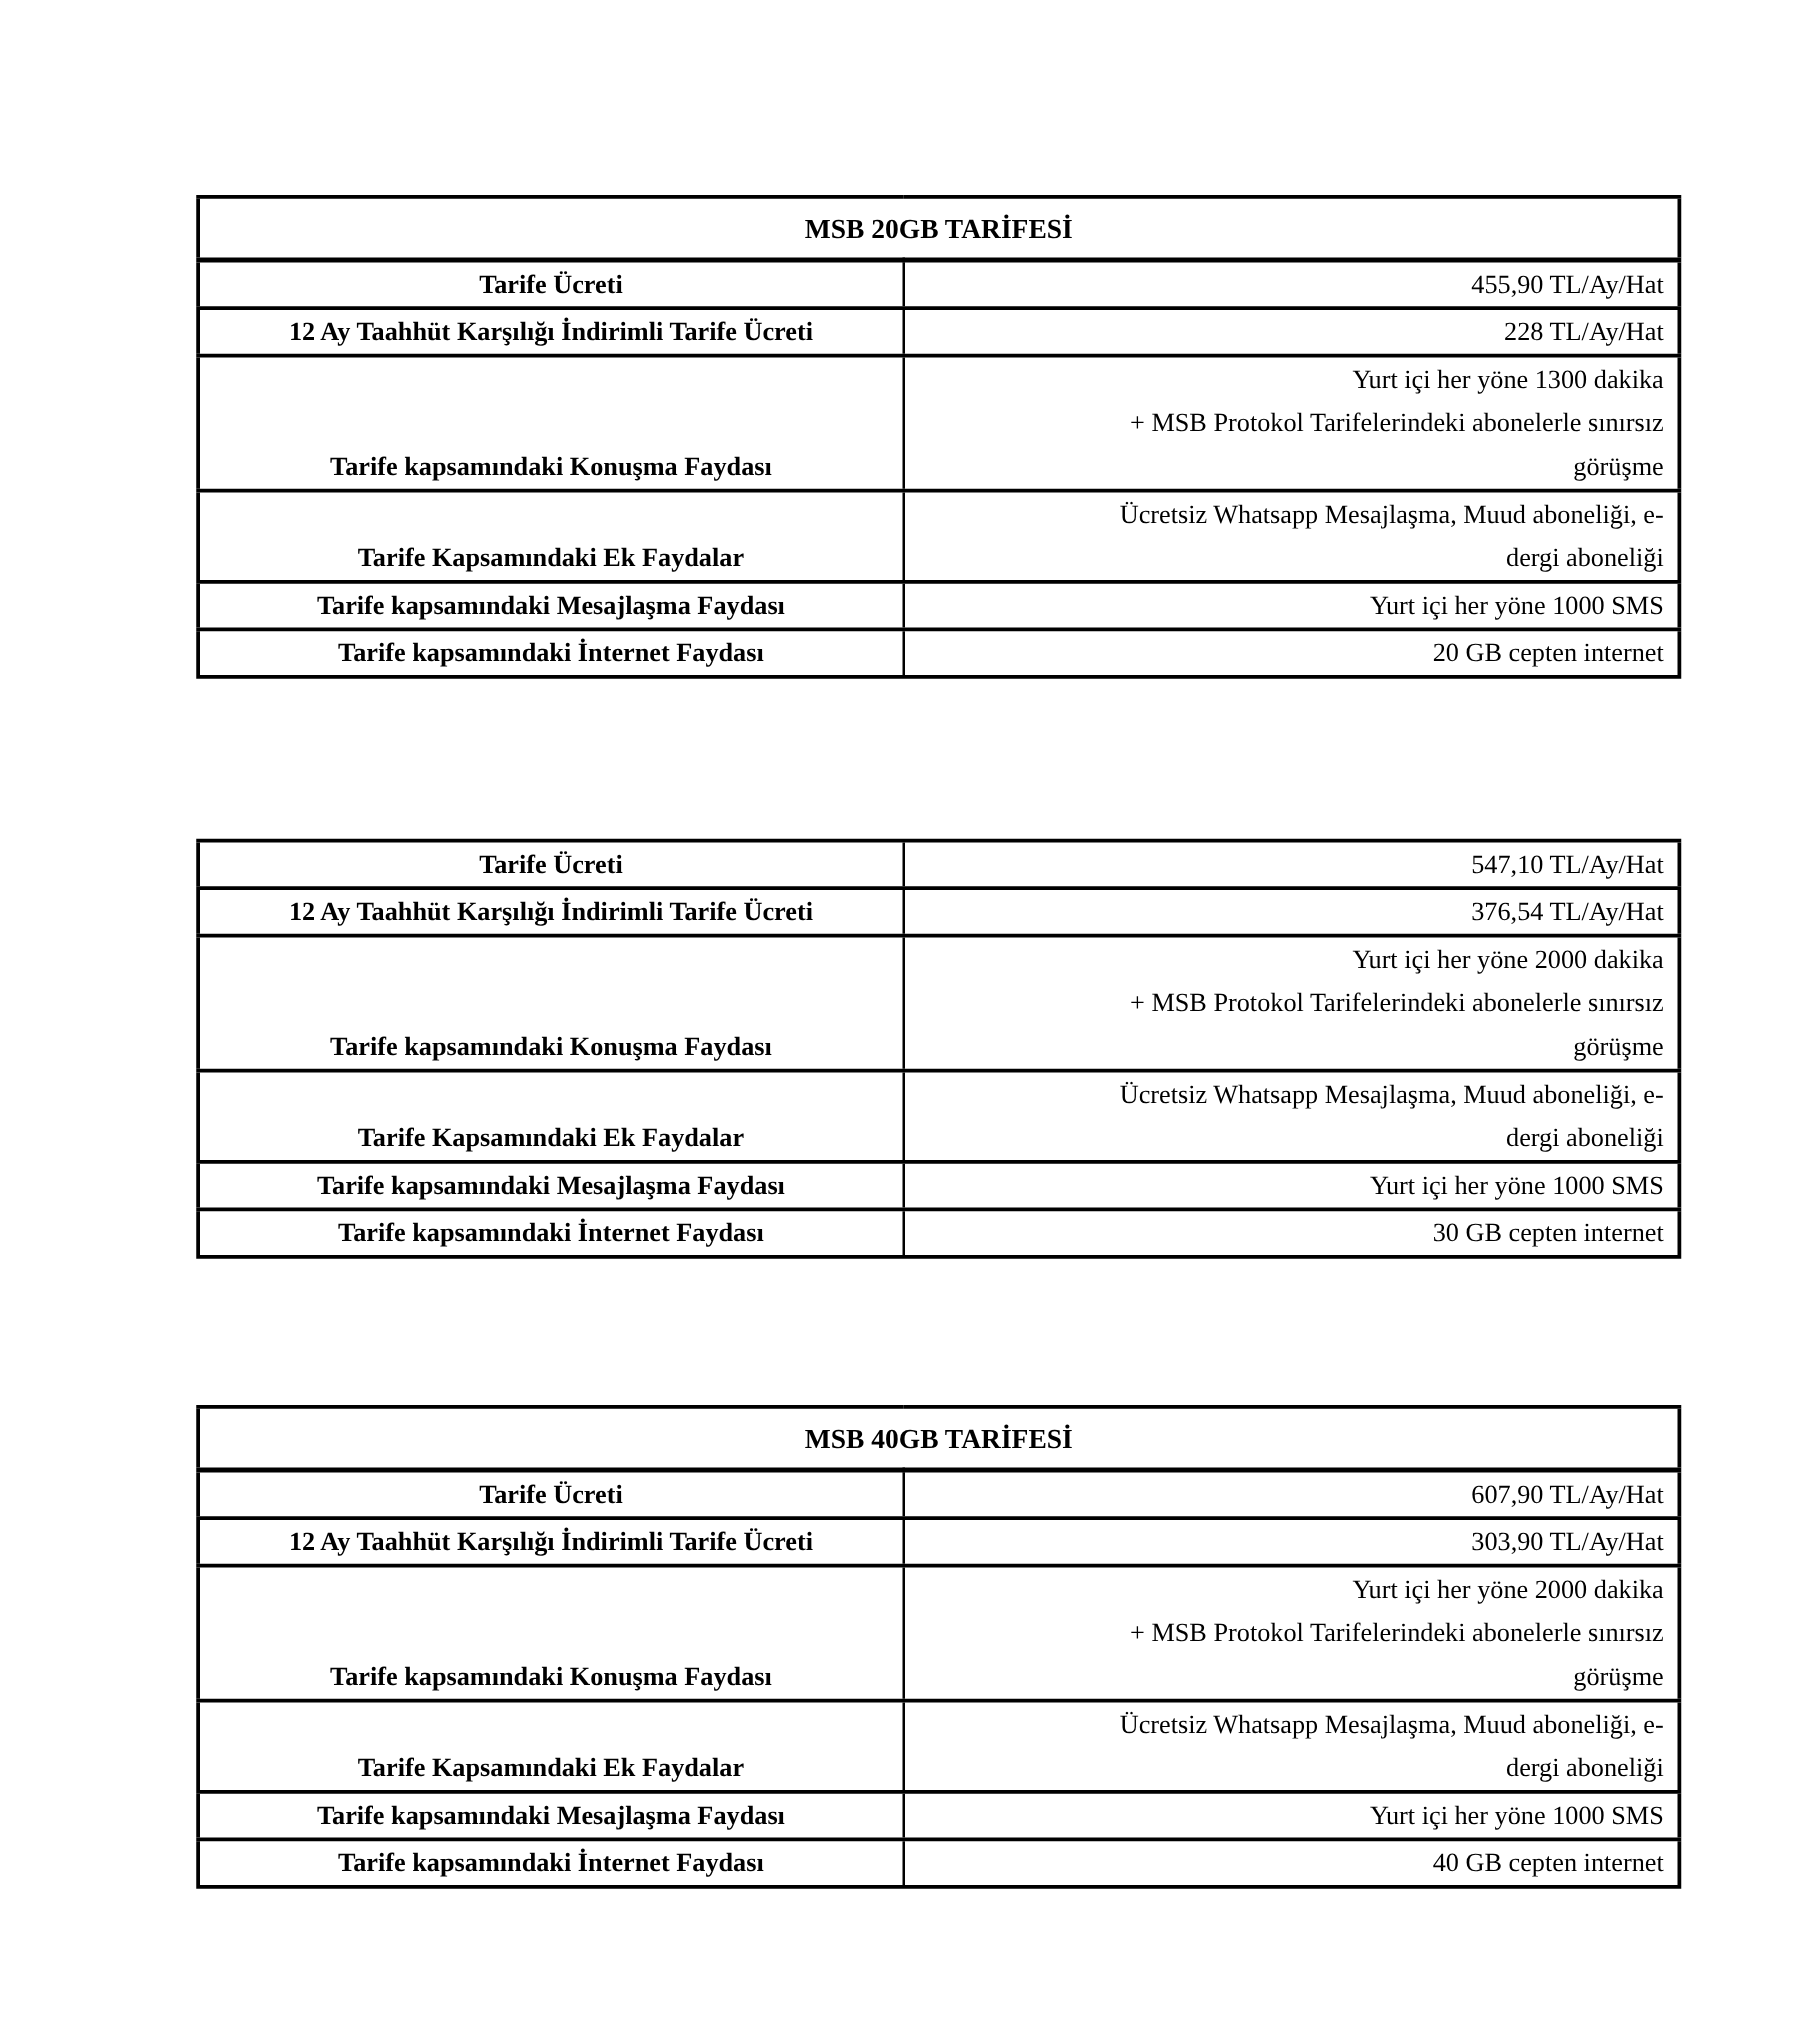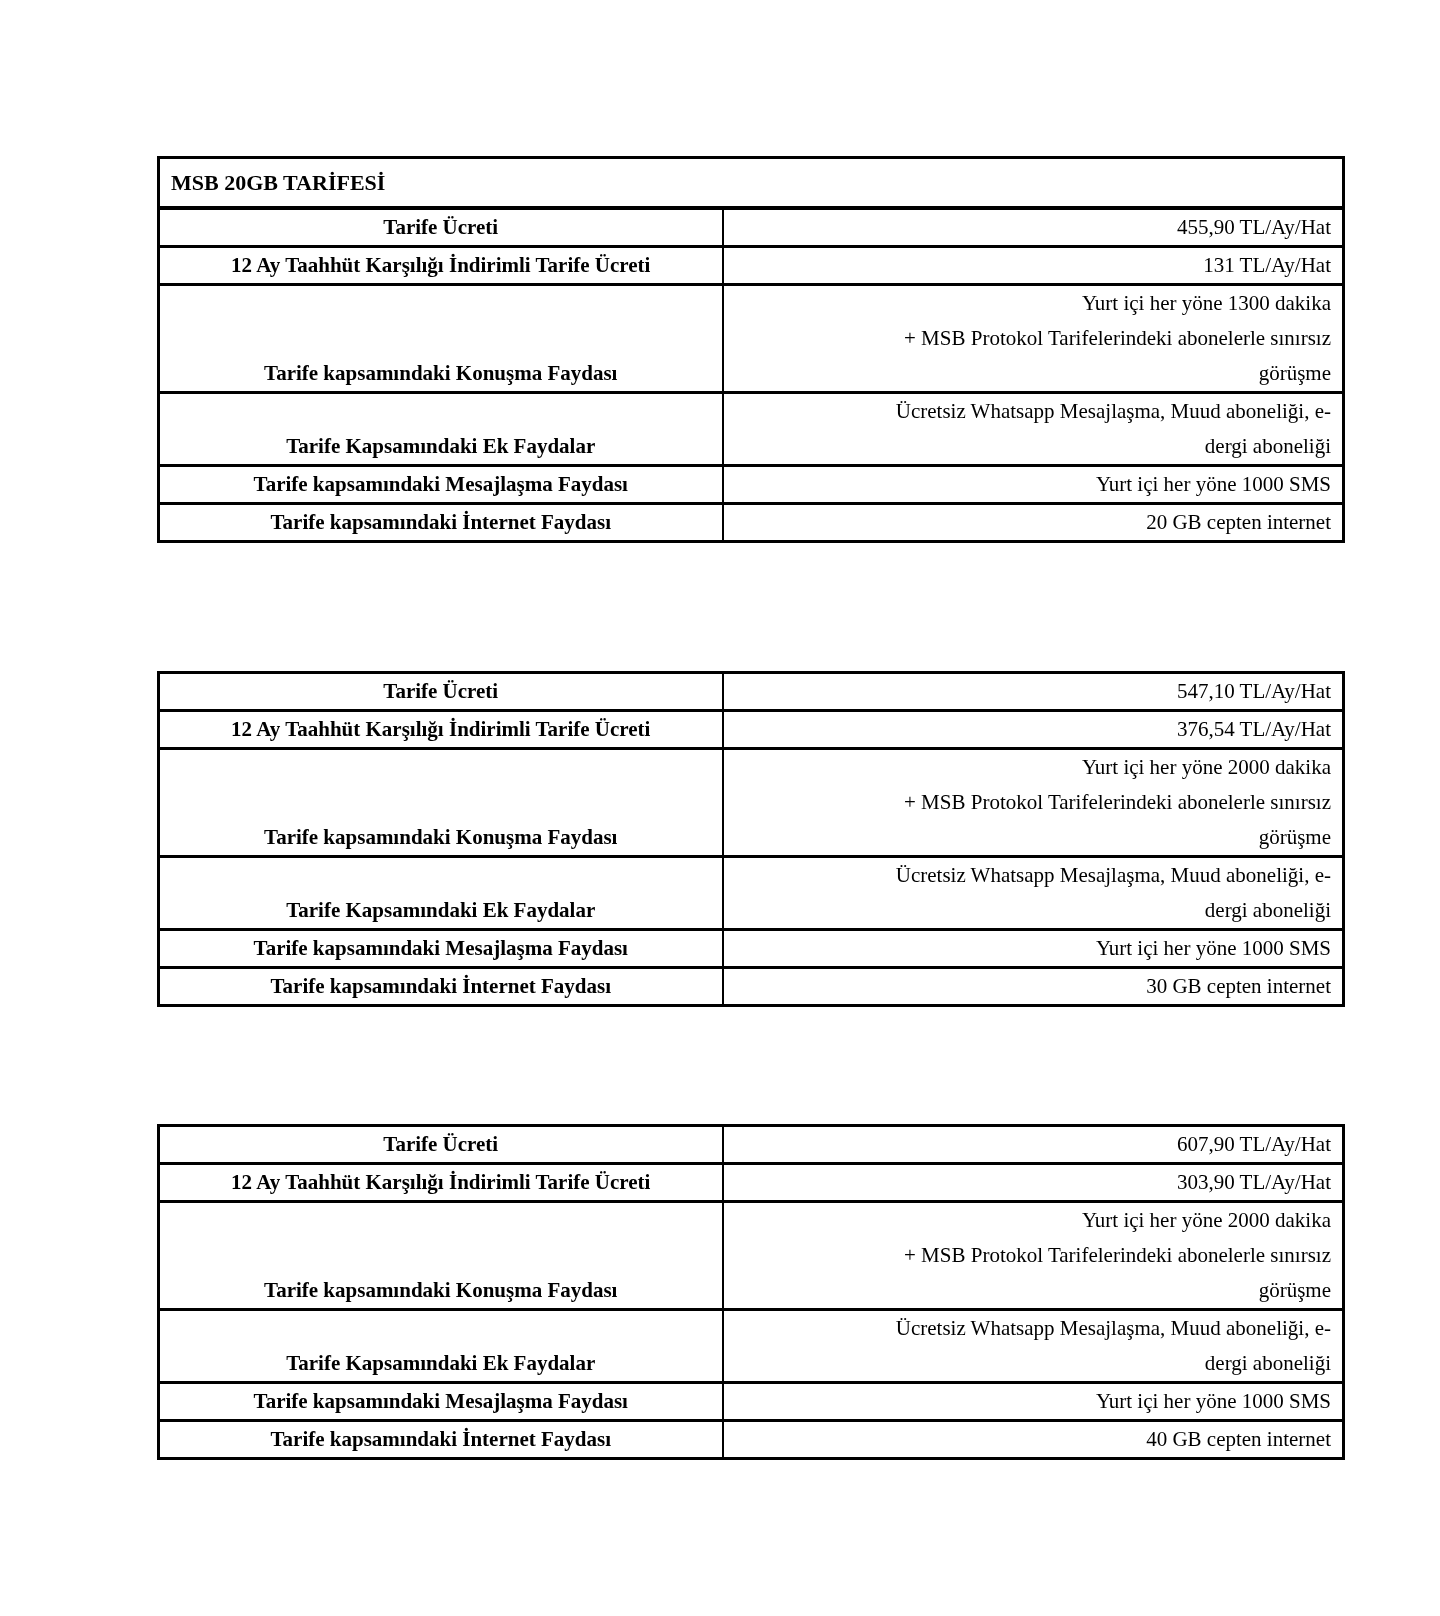--- a/index.html
+++ b/index.html
@@ -33,20 +33,21 @@
     border: 3px solid #000000;
     border-left-width: 2px;
     border-right-width: 2px;
     padding: 0 11px;
     font-size: 21px;
     line-height: 35px;
     vertical-align: bottom;
     overflow: hidden;
   }
   td.title {
+    text-align: center;
     font-weight: bold;
     font-size: 22px;
     padding: 6px 11px;
     vertical-align: middle;
     border-bottom-width: 4px;
   }
   td.label {
     font-weight: bold;
     text-align: center;
   }
@@ -69,21 +70,21 @@
     <tbody>
       <tr>
         <td colspan="2" class="title">MSB 20GB TARİFESİ</td>
       </tr>
       <tr>
         <td class="label">Tarife Ücreti</td>
         <td class="value">455,90 TL/Ay/Hat</td>
       </tr>
       <tr>
         <td class="label">12 Ay Taahhüt Karşılığı İndirimli Tarife Ücreti</td>
-        <td class="value">131 TL/Ay/Hat</td>
+        <td class="value">228 TL/Ay/Hat</td>
       </tr>
       <tr>
         <td class="label">Tarife kapsamındaki Konuşma Faydası</td>
         <td class="value">Yurt içi her yöne 1300 dakika
 + MSB Protokol Tarifelerindeki abonelerle sınırsız
 görüşme</td>
       </tr>
       <tr>
         <td class="label">Tarife Kapsamındaki Ek Faydalar</td>
         <td class="value">Ücretsiz Whatsapp Mesajlaşma, Muud aboneliği, e-
@@ -136,20 +137,23 @@
     </tbody>
   </table>
 
   <table class="tariff gap-b">
     <colgroup>
         <col class="c1">
         <col class="c2">
       </colgroup>
     <tbody>
       <tr>
+        <td colspan="2" class="title">MSB 40GB TARİFESİ</td>
+      </tr>
+      <tr>
         <td class="label">Tarife Ücreti</td>
         <td class="value">607,90 TL/Ay/Hat</td>
       </tr>
       <tr>
         <td class="label">12 Ay Taahhüt Karşılığı İndirimli Tarife Ücreti</td>
         <td class="value">303,90 TL/Ay/Hat</td>
       </tr>
       <tr>
         <td class="label">Tarife kapsamındaki Konuşma Faydası</td>
         <td class="value">Yurt içi her yöne 2000 dakika

